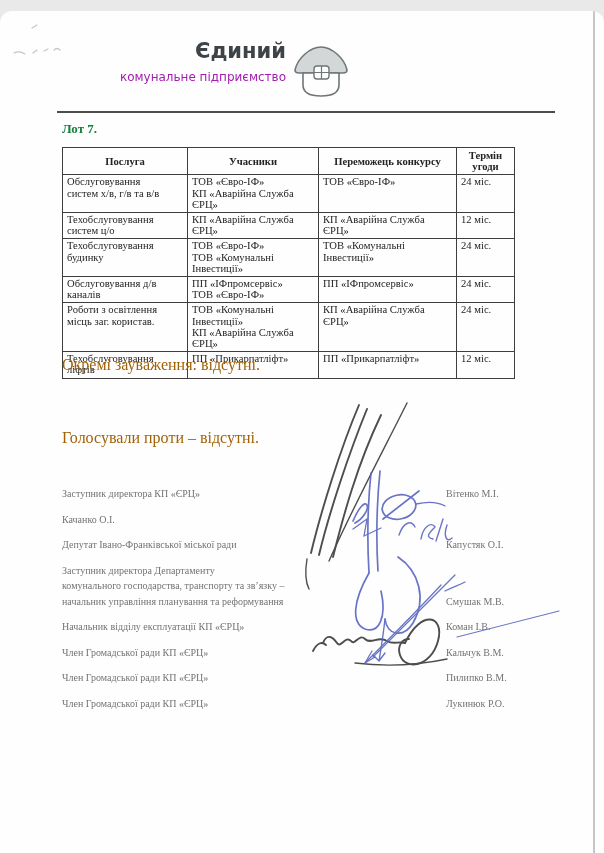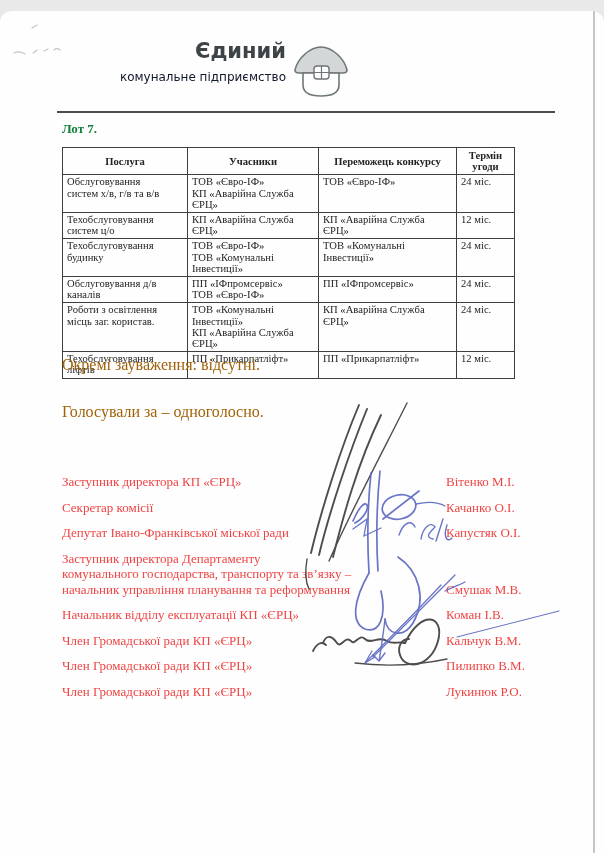--- a/index.html
+++ b/index.html
@@ -14,21 +14,21 @@
   .scan-right-line { position:absolute; top:0; bottom:0; right:9px; width:2px; background:#c3c8c3; }
   .scan-bottom-bar { position:absolute; left:0; right:0; bottom:0; height:5px; background:#1b1b1b; }
   .pencil-marks { position:absolute; left:8px; top:8px; }
   
   .brand {
     position:absolute; left:60px; top:28px; width:226px; text-align:right;
     font-family:"DejaVu Sans","Liberation Sans",sans-serif; color:#3d4347;
   }
   .brand-l1 { font-size:21px; font-weight:bold; line-height:25px; }
   .brand-l2 { font-size:19px; font-weight:bold; line-height:24px; letter-spacing:.2px; }
-  .brand-sub { font-size:12px; line-height:14px; margin-top:6px; color:#0f172a; }
+  .brand-sub { font-size:12px; line-height:14px; margin-top:6px; color:#a21caf; }
   .logo { position:absolute; left:290px; top:32px; }
   .head-rule { position:absolute; left:57px; top:100px; width:498px; height:2px; background:#4c4c4c; }
   
   .lot-title { position:absolute; left:62px; top:110px; font-size:13px; font-weight:bold; color:#15803d; }
   
   table.lot {
     position:absolute; left:62px; top:136px; width:452px;
     border-collapse:collapse; table-layout:fixed;
     font-size:10.6px; line-height:11.2px; color:#242424;padding-left:12px;
   }
@@ -40,21 +40,21 @@
   col.c-service  { width:125px; }
   col.c-parts    { width:131px; }
   col.c-winner   { width:138px; }
   col.c-term     { width:58px;  }
   
   .para { position:absolute; left:62px; font-size:16px; color:#a16207; }
   .p-remarks { top:345px; }
   .p-votefor { top:392px; }
   .p-voteagainst { top:418px; }
   
-  .signatories { position:absolute; left:62px; top:463px; width:478px; font-size:13px; color:#ef4444; }
+  .signatories { position:absolute; left:62px; top:475px; width:478px; font-size:10px; color:#737373; }
   .sig-row { display:flex; align-items:flex-end; margin-bottom:10px; line-height:15.5px; }
   .sig-title { width:384px; white-space:pre-line; }
   .sig-name { flex:0 0 94px; }
   
   .ink { position:absolute; left:295px; top:378px; pointer-events:none; }
 </style>
 </head>
 <body>
 
 <div class="page">
@@ -144,29 +144,28 @@
           <td>Техобслуговування
 ліфтів</td>
           <td>ПП «Прикарпатліфт»</td>
           <td>ПП «Прикарпатліфт»</td>
           <td>12 міс.</td>
         </tr>
       </tbody>
   </table>
 
   <div class="para p-remarks">Окремі зауваження: відсутні.</div>
-  <div class="para p-votefor">Голосували за – одноголосно.</div>
+  <div class="para p-voteagainst">Голосували проти – відсутні.</div>
 
   <div class="signatories">
       <div class="sig-row">
         <div class="sig-title">Заступник директора КП «ЄРЦ»</div>
         <div class="sig-name">Вітенко М.І.</div>
       </div>
       <div class="sig-row">
-        <div class="sig-title">Секретар комісії</div>
         <div class="sig-name">Качанко О.І.</div>
       </div>
       <div class="sig-row">
         <div class="sig-title">Депутат Івано-Франківської міської ради</div>
         <div class="sig-name">Капустяк О.І.</div>
       </div>
       <div class="sig-row">
         <div class="sig-title">Заступник директора Департаменту
  комунального господарства, транспорту та зв’язку –
 начальник управління планування та реформування</div>

